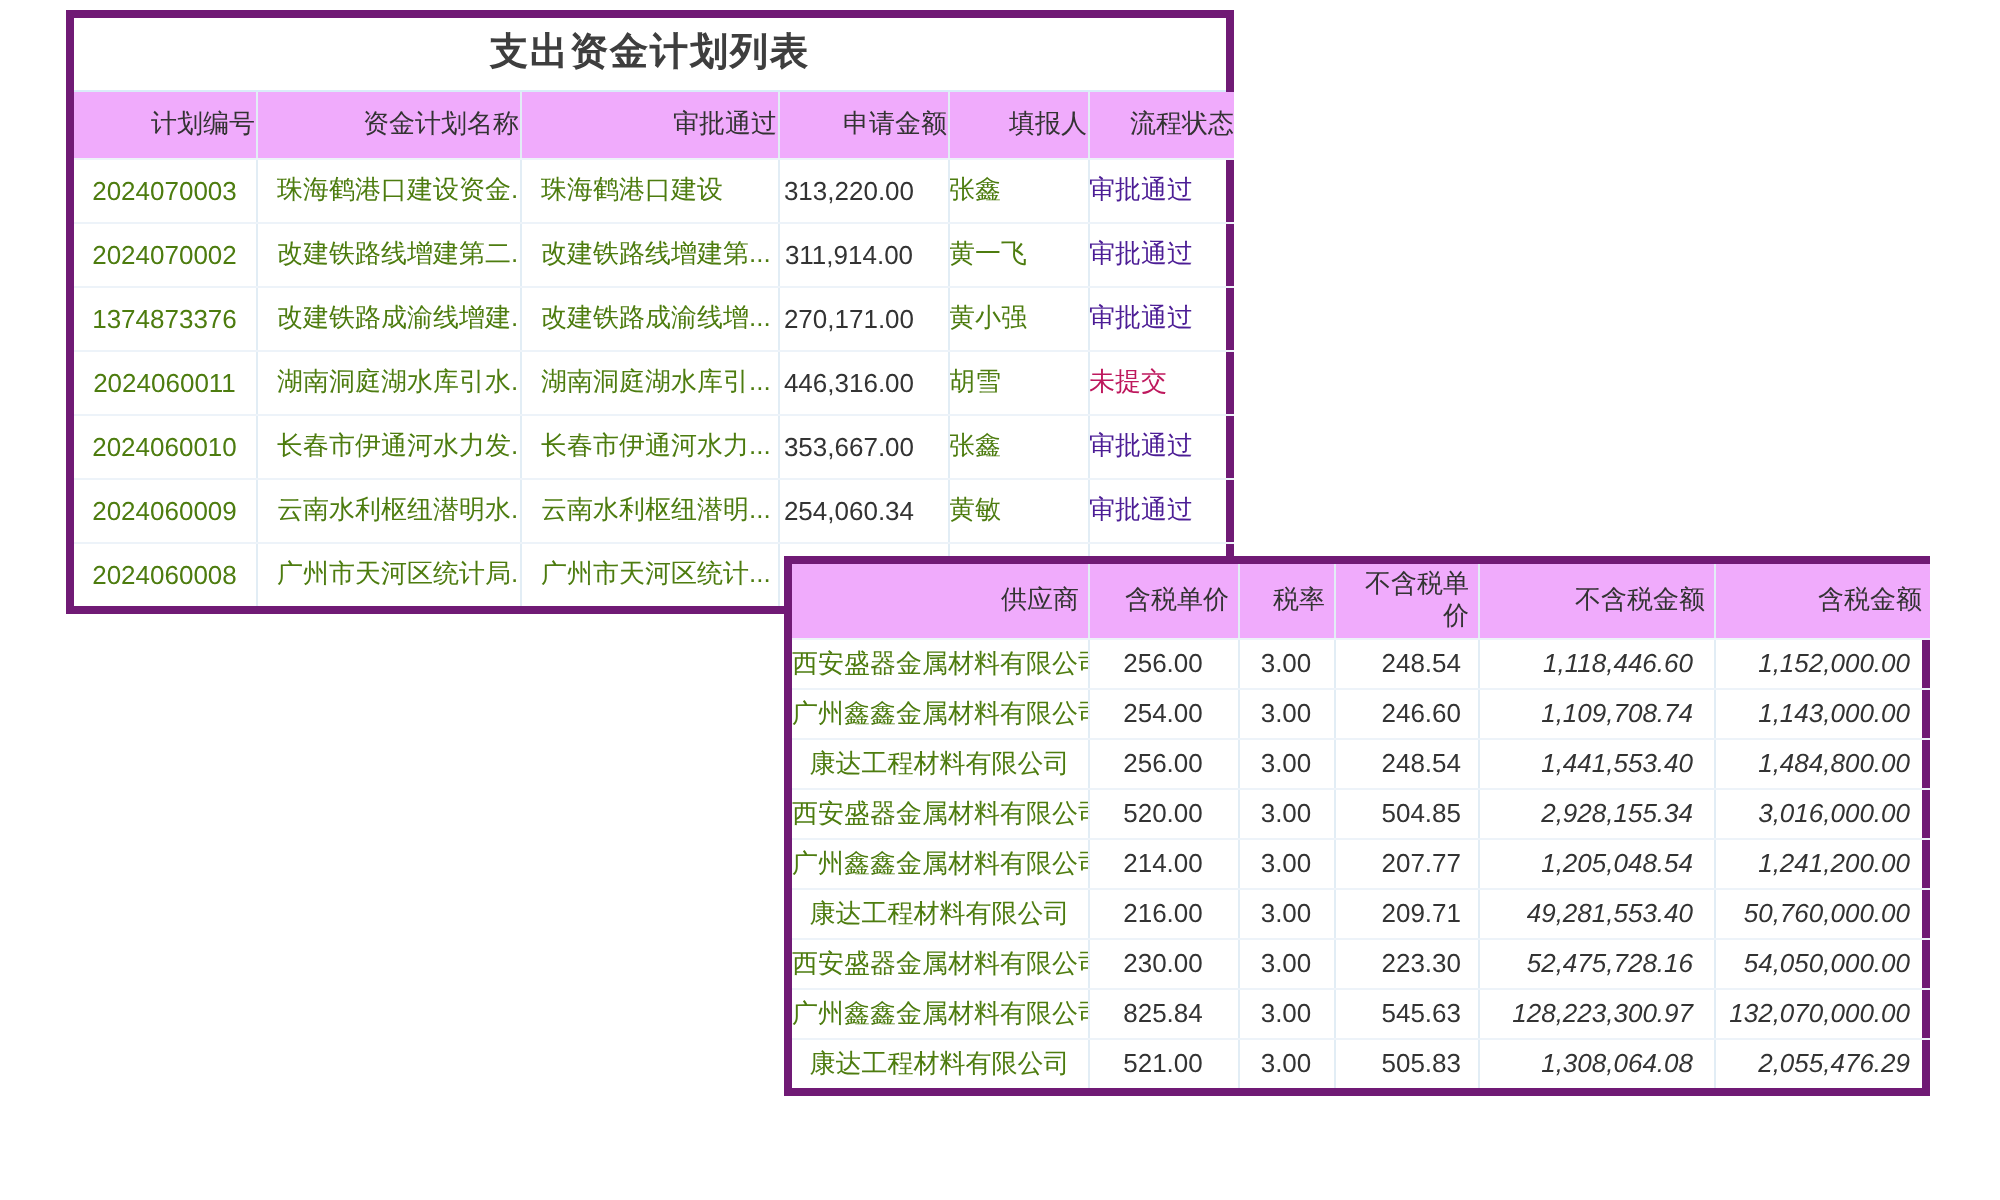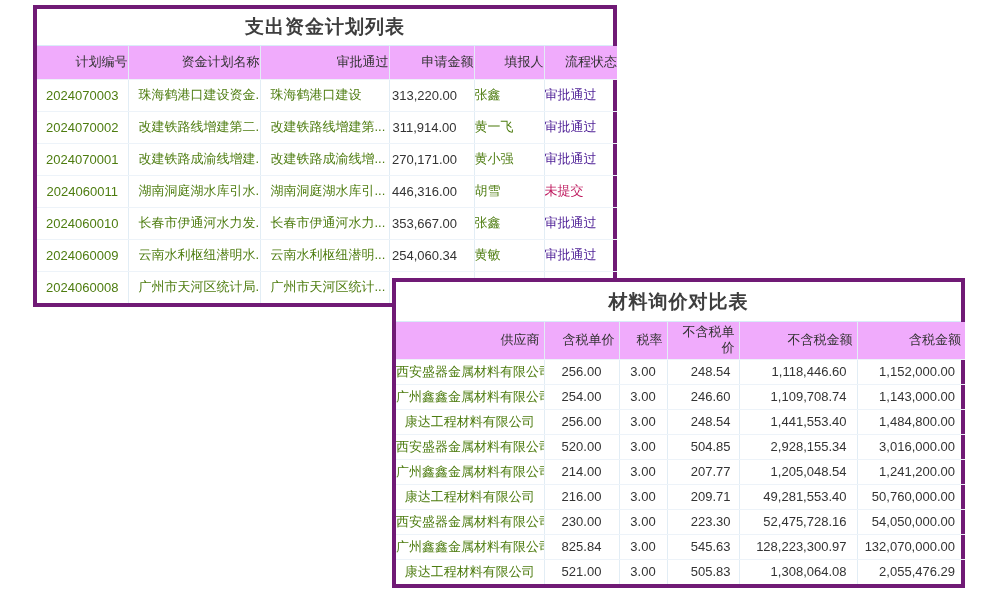--- a/index.html
+++ b/index.html
@@ -43,21 +43,21 @@
 
   
   .plan-panel td.c0 { text-align:center; }
   .plan-panel td.c1, .plan-panel td.c2 { text-align:left; padding-left:10px; }
   .plan-panel td.c3 { text-align:center; padding-right:14px; }
   .plan-panel td.c4, .plan-panel td.c5 { }
 
   
   .quote-panel td.q0, .quote-panel td.q1, .quote-panel td.q2 { text-align:center; }
   .quote-panel td.q3 { text-align:right; padding-right:8px; }
-  .quote-panel td.q4, .quote-panel td.q5 { text-align:right; padding-right:10px; }
+  .quote-panel td.q4, .quote-panel td.q5 { text-align:right; padding-right:10px;font-style:italic; }
 
   a.link { color:#4d7c0f; text-decoration:none; cursor:pointer; }
   .status-approved      { color:#4c1d95; }
   .status-not_submitted { color:#be185d; }
 </style>
 </head>
 <body>
 
 <div class="panel plan-panel">
   <div class="panel-title">支出资金计划列表</div>
@@ -91,21 +91,21 @@
       </tr>
       <tr>
         <td class="c0"><a class="link">2024070002</a></td>
         <td class="c1"><a class="link">改建铁路线增建第二...</a></td>
         <td class="c2"><a class="link">改建铁路线增建第...</a></td>
         <td class="c3">311,914.00</td>
         <td class="c4"><a class="link">黄一飞</a></td>
         <td class="c5 status-approved">审批通过</td>
       </tr>
       <tr>
-        <td class="c0"><a class="link">2024070001</a></td>
+        <td class="c0"><a class="link">1374873376</a></td>
         <td class="c1"><a class="link">改建铁路成渝线增建...</a></td>
         <td class="c2"><a class="link">改建铁路成渝线增...</a></td>
         <td class="c3">270,171.00</td>
         <td class="c4"><a class="link">黄小强</a></td>
         <td class="c5 status-approved">审批通过</td>
       </tr>
       <tr>
         <td class="c0"><a class="link">2024060011</a></td>
         <td class="c1"><a class="link">湖南洞庭湖水库引水...</a></td>
         <td class="c2"><a class="link">湖南洞庭湖水库引...</a></td>
@@ -135,21 +135,20 @@
         <td class="c2"><a class="link">广州市天河区统计...</a></td>
         <td class="c3"></td>
         <td class="c4"><a class="link"></a></td>
         <td class="c5"></td>
       </tr>
     </tbody>
   </table>
 </div>
 
 <div class="panel quote-panel">
-  <div class="panel-title">材料询价对比表</div>
   <table>
     <colgroup>
       <col style="width:148px">
         <col style="width:75px">
         <col style="width:48px">
       <col style="width:72px">
         <col style="width:118px">
         <col style="width:108px">
     </colgroup>
     <thead>

